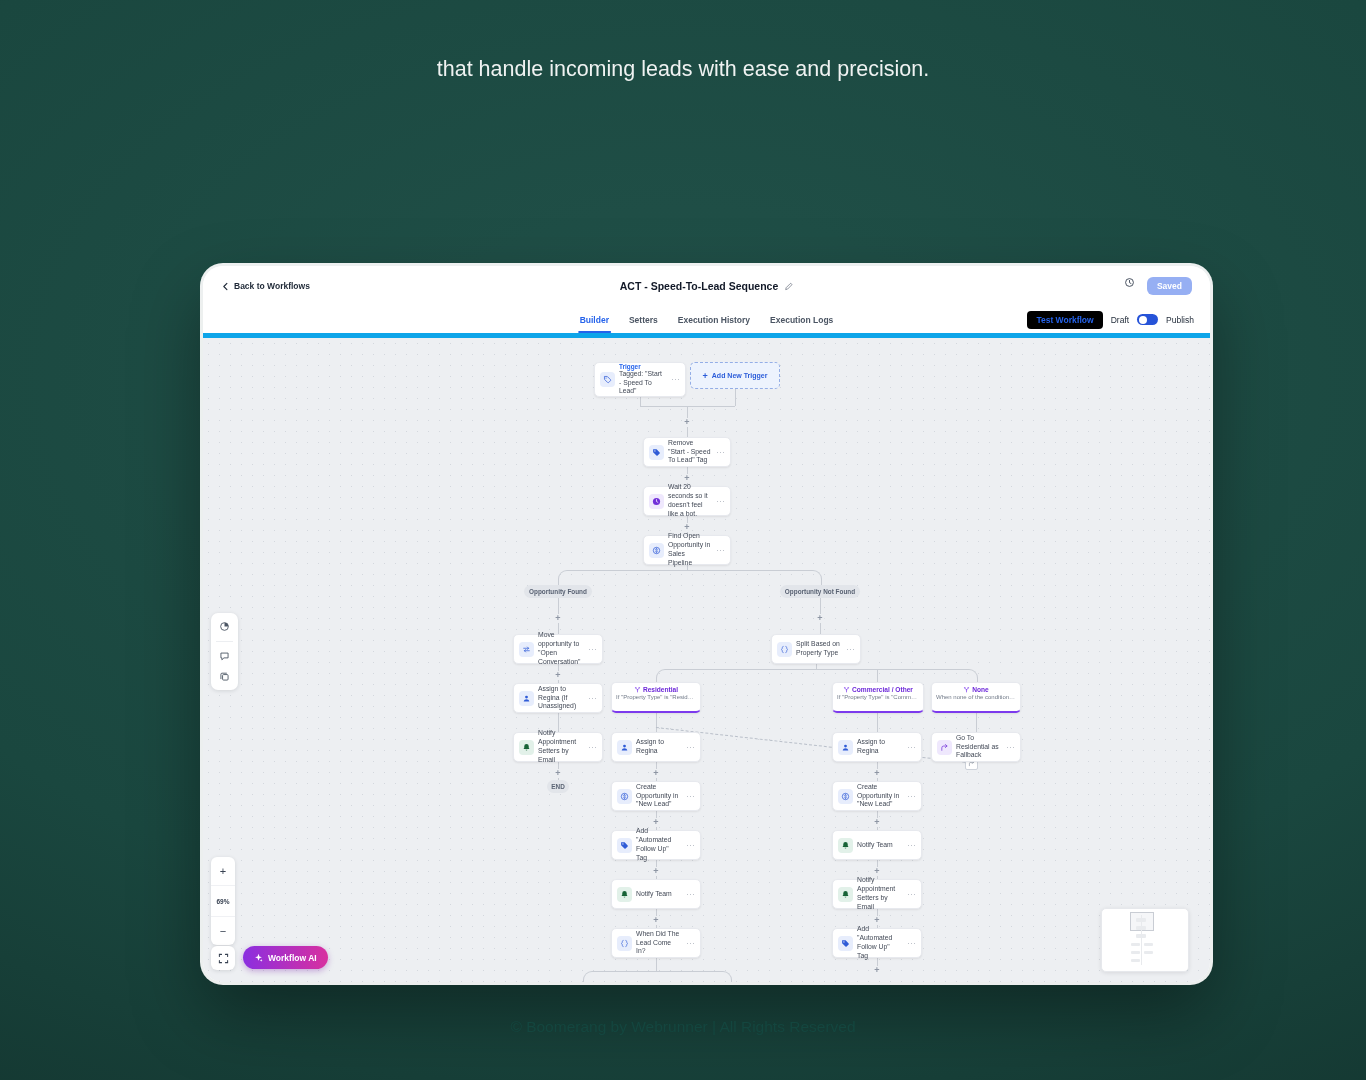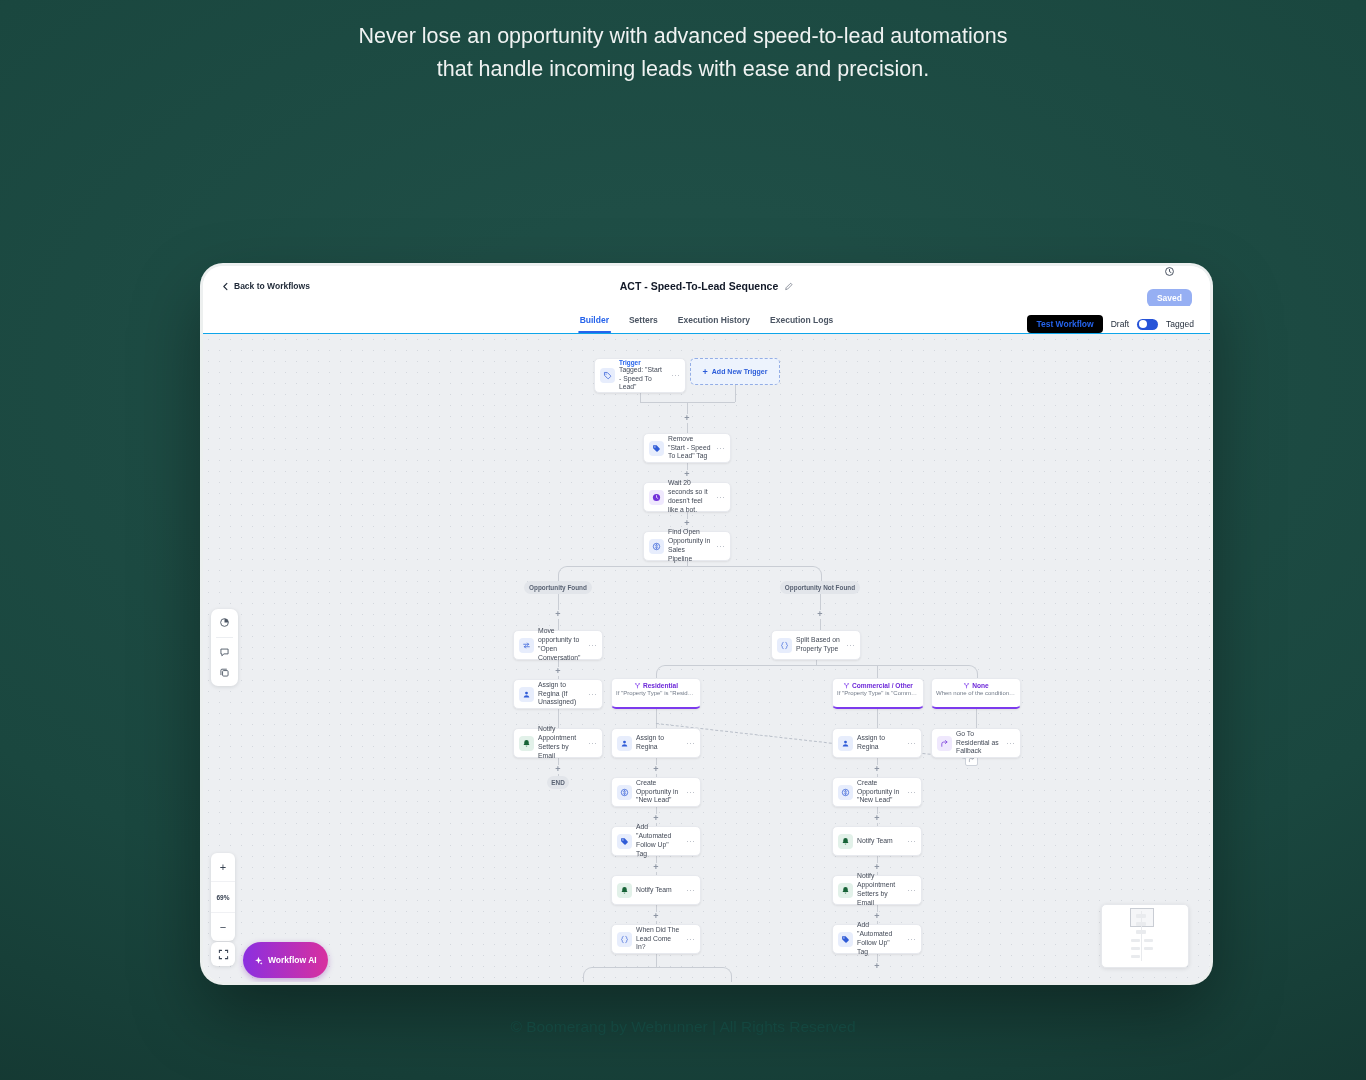--- a/index.html
+++ b/index.html
@@ -19,25 +19,25 @@
     box-shadow:0 0 0 3px rgba(255,255,255,.92), 0 30px 70px rgba(0,0,0,.38);
     display:flex;flex-direction:column;
   }
   .app-header{height:40px;flex:none;display:flex;align-items:center;padding:0 18px;position:relative;background:#fff;}
   .back-btn{display:flex;align-items:center;gap:4px;font-size:8.5px;font-weight:700;color:#1f2937;cursor:pointer;}
   .back-btn svg{width:9px;height:9px;}
   .app-title-wrap{position:absolute;left:50%;transform:translateX(-50%);display:flex;align-items:center;gap:6px;}
   .app-title{font-size:10.5px;font-weight:700;color:#111827;text-align:right;}
   .pencil{color:#6b7280;display:flex;}
   .pencil svg{width:9px;height:9px;}
-  .header-right{margin-left:auto;display:flex;align-items:center;gap:12px;flex-direction:column;}
+  .header-right{margin-left:auto;display:flex;gap:12px;}
   .history-icon{color:#374151;display:flex;}
   .history-icon svg{width:11px;height:11px;}
   .saved-btn{background:#96aff3;color:#fff;font-size:8.5px;font-weight:700;border:none;border-radius:6px;padding:4px 10px;}
-  .tab-row{height:27px;flex:none;display:flex;align-items:flex-end;border-bottom:1px solid #0ea5e9;background:#fff;position:relative;padding:0 16px;}
+  .tab-row{height:27px;flex:none;display:flex;align-items:center;border-bottom:5px solid #0ea5e9;background:#fff;position:relative;padding:0 16px;}
   .tabs{position:absolute;left:50%;transform:translateX(-50%);height:100%;display:flex;gap:20px;align-items:center;}
   .tab{position:relative;font-size:8.5px;font-weight:600;color:#4b5563;height:100%;display:flex;align-items:center;}
   .tab.active{color:#2563eb;font-weight:700;}
   .tab.active::after{content:'';position:absolute;left:-2px;right:-2px;bottom:0;height:2px;background:#2563eb;border-radius:2px;}
   .tab-right{margin-left:auto;display:flex;align-items:center;gap:8px;}
   .test-btn{background:#000000;color:#2563eb;font-size:8.5px;font-weight:700;border:none;border-radius:4px;padding:4px 9px;}
   .draft-lbl,.publish-lbl{font-size:8.5px;font-weight:400;color:#1f2937;}
   .toggle{width:21px;height:11px;border-radius:999px;background:#2653d8;position:relative;}
   .toggle .knob{position:absolute;left:1.5px;top:1.5px;width:8px;height:8px;border-radius:50%;background:#fff;}
   
@@ -73,34 +73,34 @@
   
   .side-toolbar{position:absolute;left:8px;top:275px;width:27px;background:#fff;border-radius:7px;box-shadow:0 1px 4px rgba(20,24,31,.12);display:flex;flex-direction:column;align-items:center;padding:8px 0;gap:9px;}
   .side-toolbar .tool{color:#4b5563;display:flex;cursor:pointer;}
   .side-toolbar .tool svg{width:11px;height:11px;}
   .side-toolbar .divider{width:17px;height:1px;background:#eceef1;}
   .zoom-stack{position:absolute;left:8px;top:519px;width:24px;background:#fff;border-radius:6px;box-shadow:0 1px 4px rgba(20,24,31,.12);display:flex;flex-direction:column;align-items:center;overflow:hidden;}
   .zoom-stack .zbtn{width:100%;height:28px;display:flex;align-items:center;justify-content:center;font-size:11px;color:#374151;cursor:pointer;}
   .zoom-stack .zlevel{width:100%;height:30px;display:flex;align-items:center;justify-content:center;font-size:6.5px;font-weight:700;color:#374151;border-top:1px solid #f0f1f4;border-bottom:1px solid #f0f1f4;}
   .fullscreen-btn{position:absolute;left:8px;top:608px;width:24px;height:24px;background:#fff;border-radius:6px;box-shadow:0 1px 4px rgba(20,24,31,.12);display:flex;align-items:center;justify-content:center;color:#374151;cursor:pointer;}
   .fullscreen-btn svg{width:11px;height:11px;}
-  .ai-btn{position:absolute;left:40px;top:608px;height:36px;border-radius:999px;background:linear-gradient(90deg,#8b2fe0,#d8309f);color:#fff;font-size:8.5px;font-weight:700;display:flex;align-items:center;gap:5px;padding:0 11px;box-shadow:0 2px 6px rgba(120,30,170,.35);cursor:pointer;}
+  .ai-btn{position:absolute;left:40px;top:608px;height:23px;border-radius:999px;background:linear-gradient(90deg,#8b2fe0,#d8309f);color:#fff;font-size:8.5px;font-weight:700;display:flex;align-items:center;gap:5px;padding:0 11px;box-shadow:0 2px 6px rgba(120,30,170,.35);cursor:pointer;}
   .ai-btn svg{width:9px;height:9px;}
   .minimap{position:absolute;left:898px;top:570px;width:86px;height:62px;background:#fff;border:1px solid #e6e8ec;border-radius:5px;box-shadow:0 1px 4px rgba(20,24,31,.10);}
   .minimap .vp{position:absolute;left:28px;top:3px;width:22px;height:17px;border:1px solid #c9cdd4;background:#f5f6f8;}
   .minimap .mline{position:absolute;left:39px;top:6px;width:1px;height:50px;background:#e8eaed;}
   .minimap .mr{position:absolute;background:#e9ebee;border-radius:1px;}
   
   .page-footer{position:absolute;top:1018px;left:0;width:100%;text-align:center;font-size:15.5px;color:#14463f;font-weight:500;}
 </style>
 </head>
 <body>
 
 <div class="hero">
-  <p><span>Never lose an opportunity with advanced speed-to-lead automations</span><br><span>that handle incoming leads with ease and precision.</span></p>
+  <p><br><span>that handle incoming leads with ease and precision.</span></p>
 </div>
 
 <div class="app-card">
 
   <div class="app-header">
     <div class="back-btn">
       <span style="display:flex;">
         <svg viewBox="0 0 16 16" fill="none">
             <path d="M10.5 2.5 5 8l5.5 5.5" stroke="#1f2937" stroke-width="2" stroke-linecap="round" stroke-linejoin="round"></path>
           </svg>
@@ -132,21 +132,21 @@
       <div class="tab">Setters</div>
       <div class="tab">Execution History</div>
       <div class="tab">Execution Logs</div>
     </div>
     <div class="tab-right">
       <button class="test-btn">Test Workflow</button>
       <span class="draft-lbl">Draft</span>
       <div class="toggle">
           <div class="knob"></div>
         </div>
-      <span class="publish-lbl">Tagged</span>
+      <span class="publish-lbl">Publish</span>
     </div>
   </div>
 
   <div class="canvas">
 
     <div class="side-toolbar">
       <span class="tool">
         <svg viewBox="0 0 16 16" fill="none">
             <circle cx="8" cy="8" r="5.6" stroke="currentColor" stroke-width="1.3"></circle>
             <path d="M8 8V2.4A5.6 5.6 0 0 1 13.6 8z" fill="currentColor"></path>

